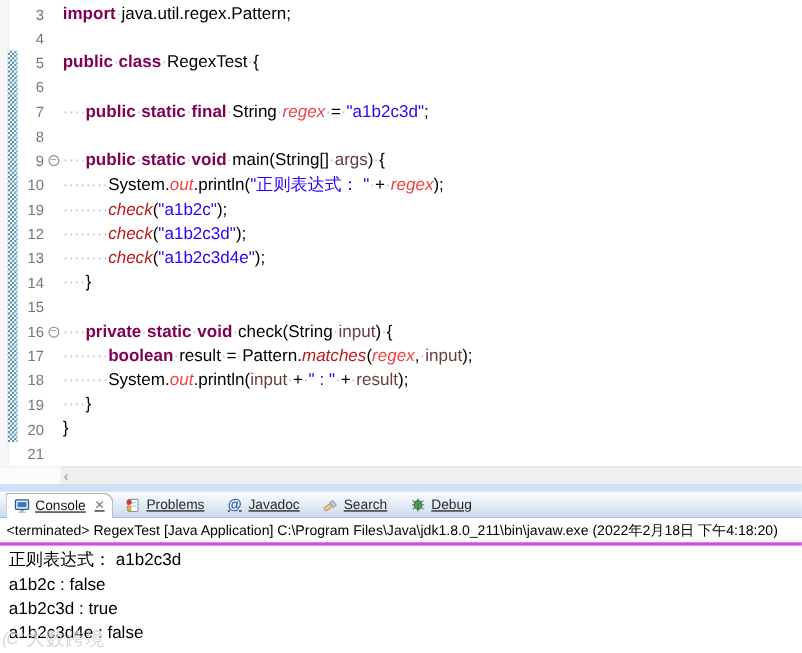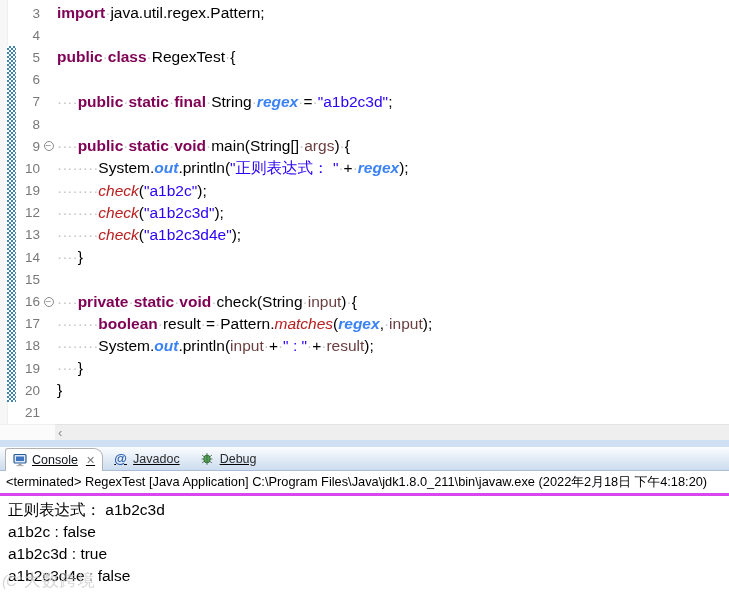--- a/index.html
+++ b/index.html
@@ -25,21 +25,21 @@
   .fold{width:17px;flex:none;display:flex;align-items:center;justify-content:center;}
   .foldicon{
     width:10px;height:10px;border:1px solid #8a8a8a;border-radius:50%;
     color:#8a8a8a;font-size:10px;line-height:8px;text-align:center;box-sizing:border-box;
     background:#fff;
   }
   .code{flex:1;font-size:15.5px;white-space:pre;color:#000;}
   .line.current .code{background:#e3eefb;}
   .k{color:#7f0055;font-weight:bold;}
   .s{color:#2a00ff;}
-  .sf{color:#3b82f6;font-weight:bold;font-style:italic;}
+  .sf{color:#ef4444;font-weight:normal;font-style:italic;}
   .sm{color:#b91c1c;font-style:italic;margin-top:12px;}
   .p{color:#6a3e3e;text-align:center;}
   .d{color:#000;}
   .w{color:#c5c5c5;}
   
   .hscroll{position:absolute;left:0;top:424px;width:729px;height:16px;display:flex;z-index:4;}
   .hs-corner{width:55px;background:#fbfbfb;border-top:1px solid #f0f0f0;}
   .hs-track{flex:1;background:#efefef;border-top:1px solid #e3e3e3;color:#8f8f8f;
     font-size:13px;line-height:15px;padding-left:3px;}
   
@@ -201,29 +201,52 @@
           <rect x="1" y="1.5" width="12" height="8.5" rx="1" fill="#dce9f7" stroke="#2a5a9c" stroke-width="1.2"></rect>
           <rect x="3" y="3.5" width="8" height="4.5" fill="#3f74c0"></rect>
           <rect x="5.5" y="10.5" width="3" height="1.5" fill="#9a9a9a"></rect>
           <rect x="3.5" y="12" width="7" height="1.2" fill="#b5b5b5"></rect>
         </svg>
       </span>
       <span>Console</span>
       <span class="close-x">✕</span>
     </div>
 
+    <div class="tab">
+      <span class="ticon">
+        <svg width="13" height="13" viewBox="0 0 13 13">
+          <rect x="2.5" y="1" width="9" height="11" rx="1" fill="#fdfdfd" stroke="#8d9aa8" stroke-width="1"></rect>
+          <line x1="5" y1="4" x2="10" y2="4" stroke="#b9c2cc" stroke-width="1"></line>
+          <line x1="5" y1="7" x2="10" y2="7" stroke="#b9c2cc" stroke-width="1"></line>
+          <circle cx="3.4" cy="3.6" r="2.4" fill="#d23b33"></circle>
+          <rect x="1.6" y="7.4" width="3.4" height="3.6" fill="#e8b93c" stroke="#a8842a" stroke-width=".6"></rect>
+        </svg>
+      </span>
+      <span>Problems</span>
+    </div>
 
     <div class="tab">
       <span class="ticon">
           <span class="at-glyph">@</span>
         </span>
       <span>Javadoc</span>
     </div>
 
 
+    <div class="tab">
+      <span class="ticon">
+        <svg width="14" height="13" viewBox="0 0 14 13">
+          <g transform="rotate(-35 7 7)">
+            <rect x="1" y="5.2" width="8" height="3.6" rx="1.6" fill="#e9cc8f" stroke="#ad8a4a" stroke-width=".8"></rect>
+            <rect x="8.6" y="4.2" width="3.4" height="5.6" rx="1" fill="#c9ccd2" stroke="#83878f" stroke-width=".8"></rect>
+          </g>
+        </svg>
+      </span>
+      <span>Search</span>
+    </div>
 
     <div class="tab">
       <span class="ticon">
         <svg width="14" height="14" viewBox="0 0 14 14">
           <g stroke="#6e7a6e" stroke-width="1">
             <line x1="2" y1="3" x2="12" y2="11"></line>
               <line x1="12" y1="3" x2="2" y2="11"></line>
             <line x1="7" y1="1" x2="7" y2="13"></line>
               <line x1="1.5" y1="7" x2="12.5" y2="7"></line>
           </g>

